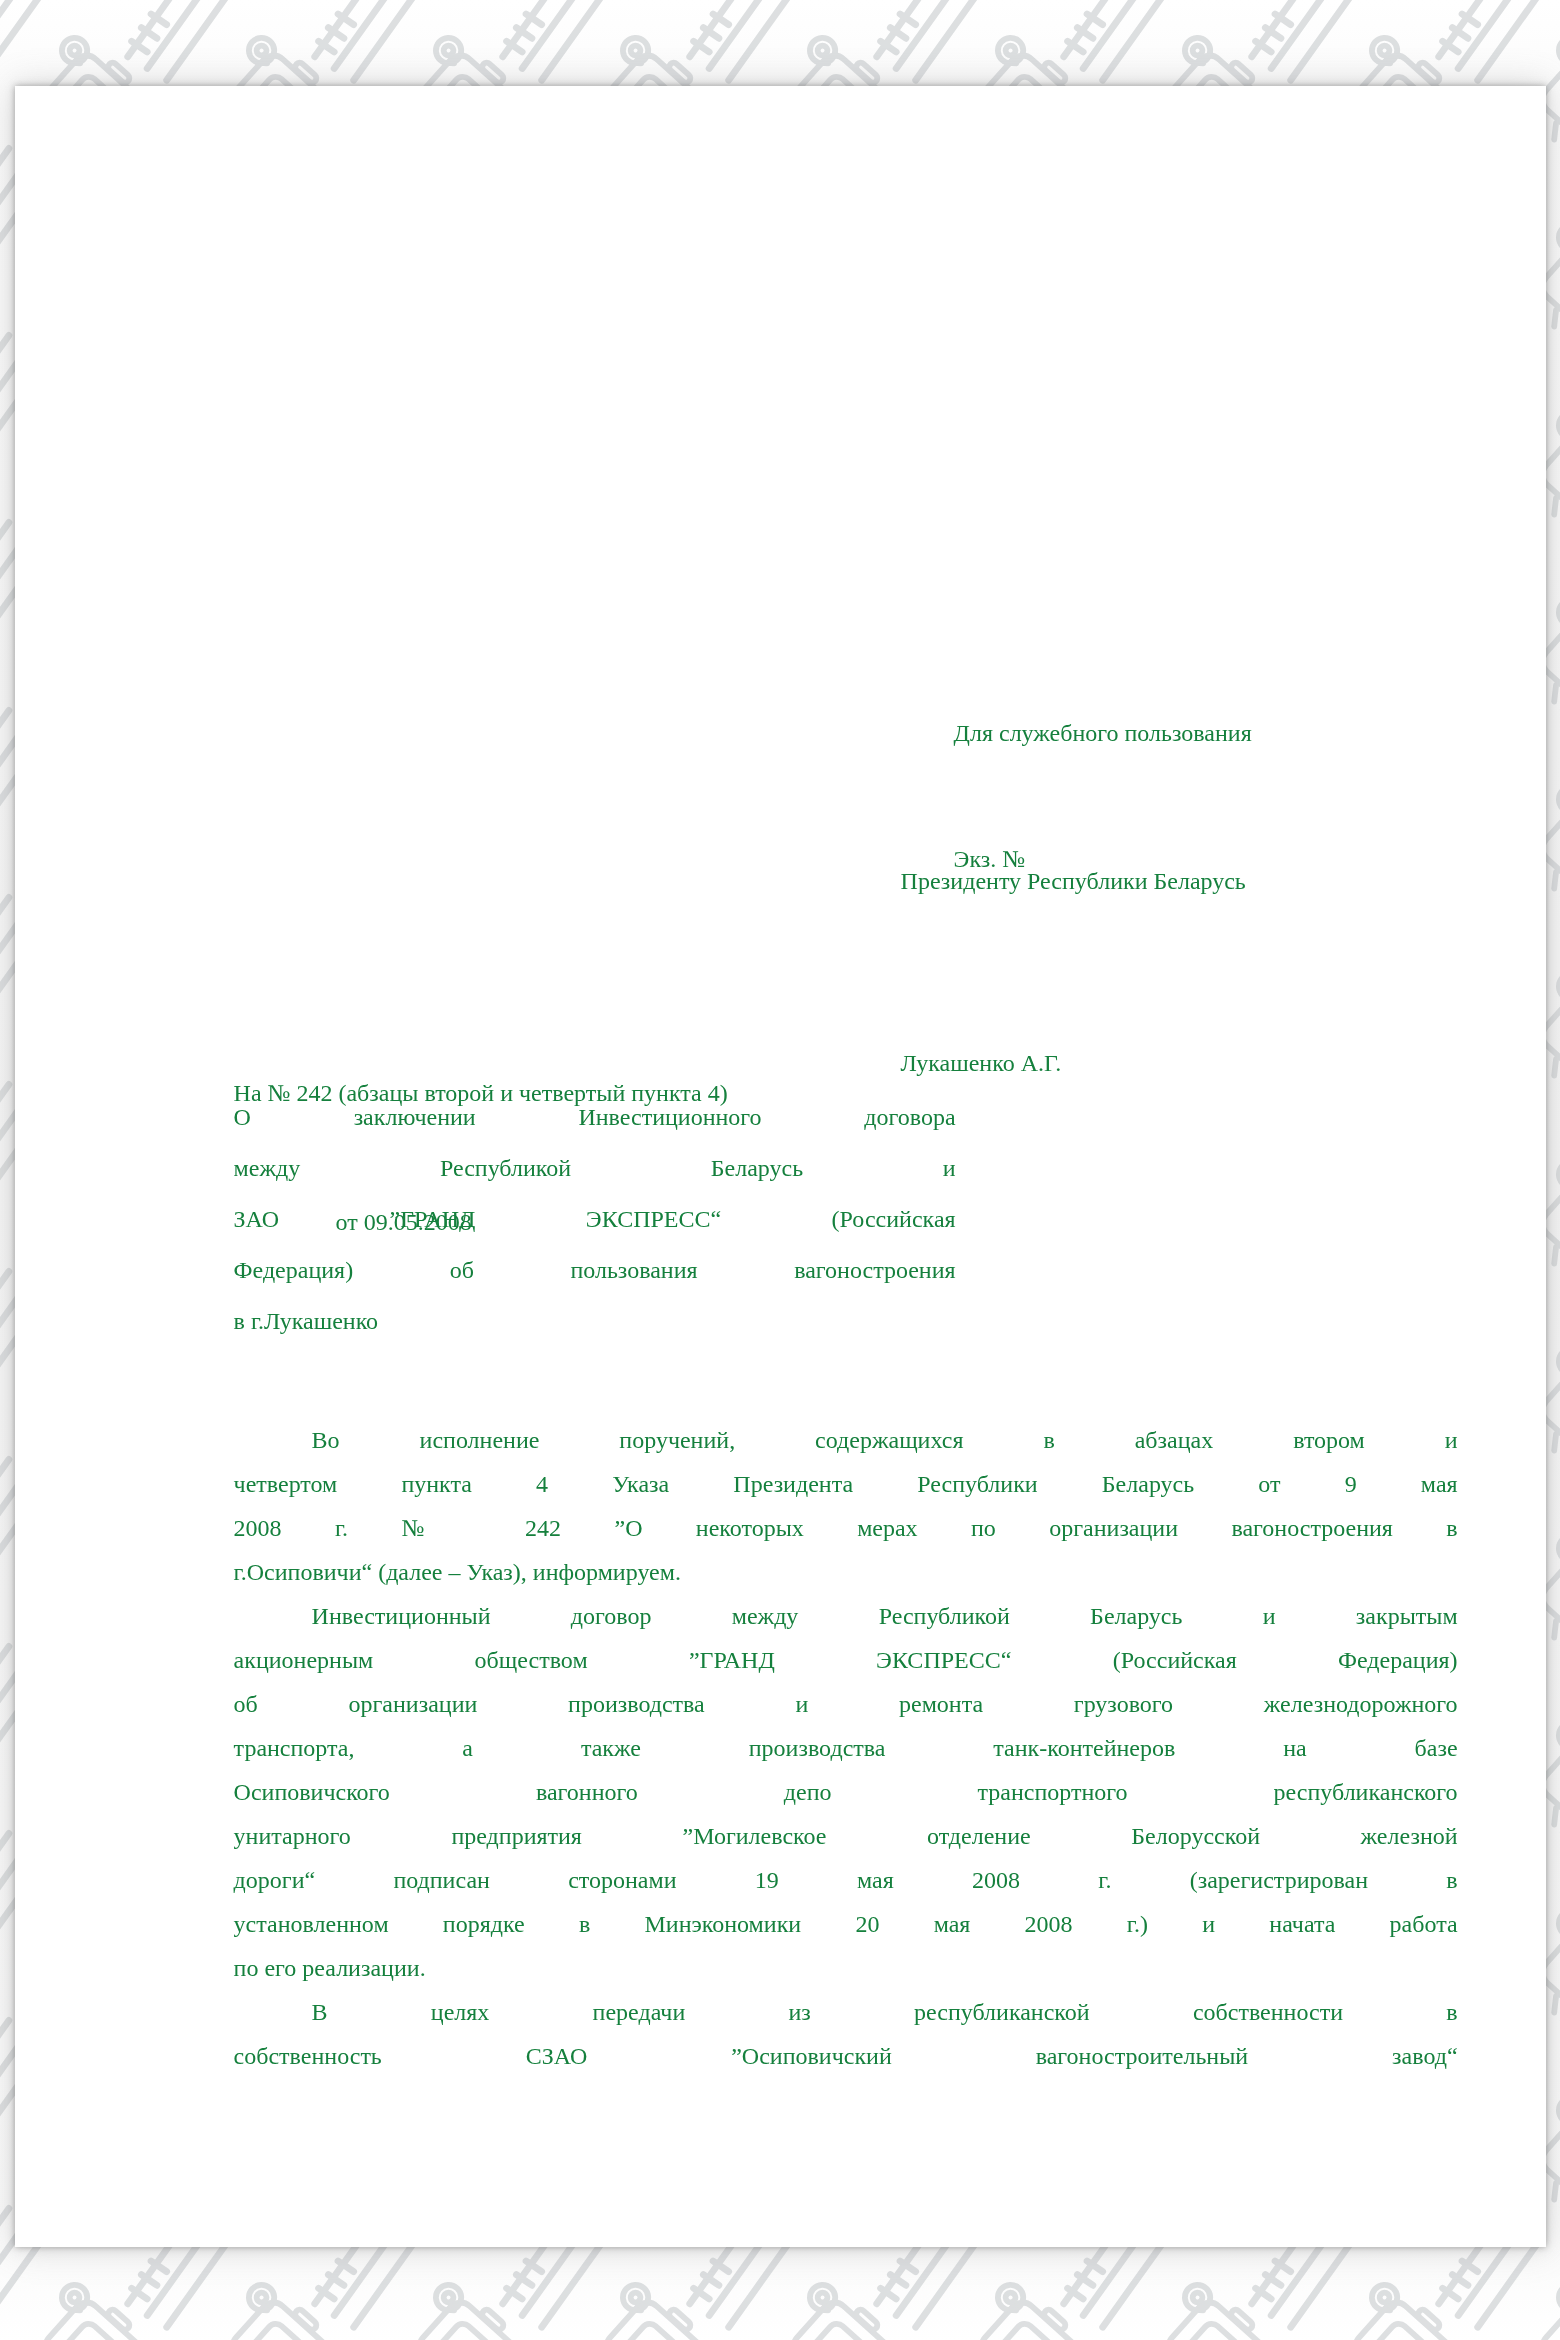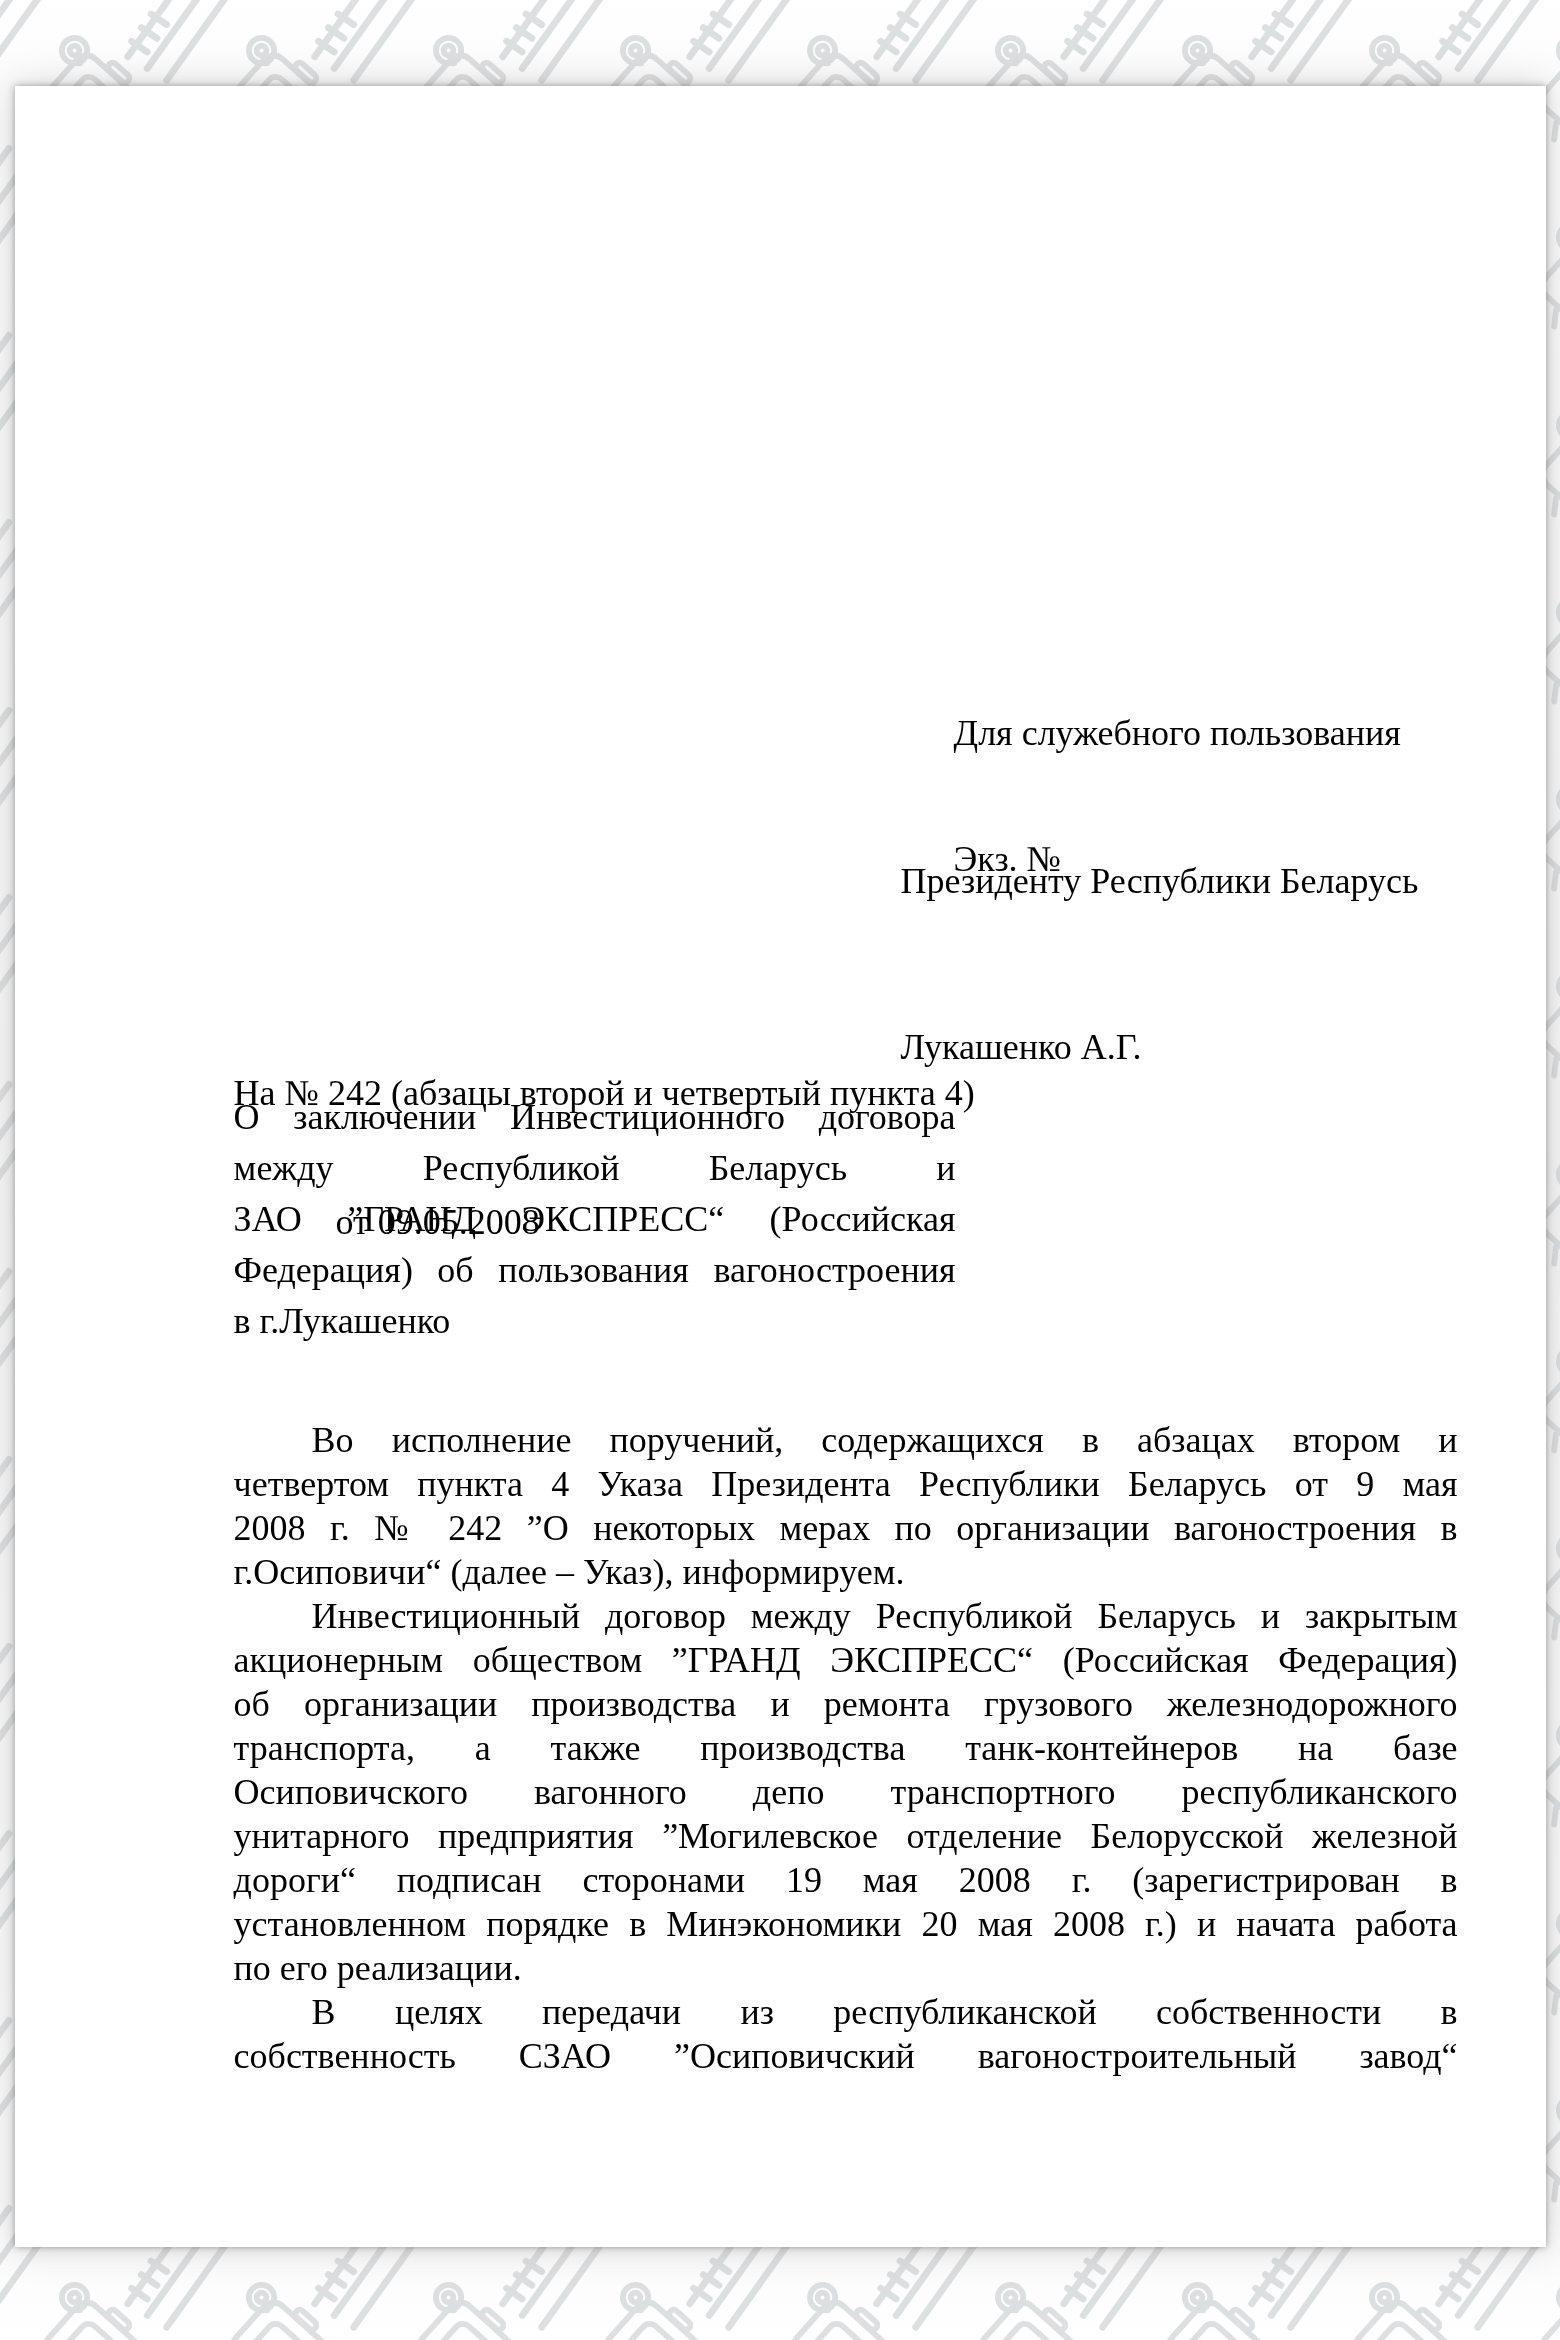--- a/index.html
+++ b/index.html
@@ -15,28 +15,28 @@
     overflow:hidden;
   }
   .bg .tile{position:absolute;opacity:.75;}
   .sheet{
     position:absolute;left:14.6px;top:86px;width:1531px;height:2161px;
     background:#ffffff;
     box-shadow:0 0 6.8px rgba(90,90,90,.55), 0 0 33px rgba(120,120,120,.30);
   }
   .txt{
     position:absolute;
-    color:#000000;
-    font-size:36px;
+    color:#15803d;
+    font-size:24px;
     line-height:44px;
     white-space:pre-wrap;
   }
   .classification{left:939px;top:542px;width:546px;line-height:42px;}
   .addressee{left:886px;top:690px;width:605px;line-height:42px;}
-  .addressee .l2{margin-top:40px;}
+  .addressee .l2{margin-top:56px;}
   .reference{left:219px;top:900px;width:878px;line-height:43px;}
   .reference .l2{padding-left:102px;}
   .subject{left:219px;top:1006px;width:722px;line-height:51px;}
   .salutation{left:219px;top:1266px;width:1224px;text-align:center;}
   .bodytext{left:219px;top:1332px;width:1224px;}
   .subject .line,.para .line{
     text-align:justify;
     text-align-last:justify;
   }
   .subject .line.lastline,.para .line.lastline{

